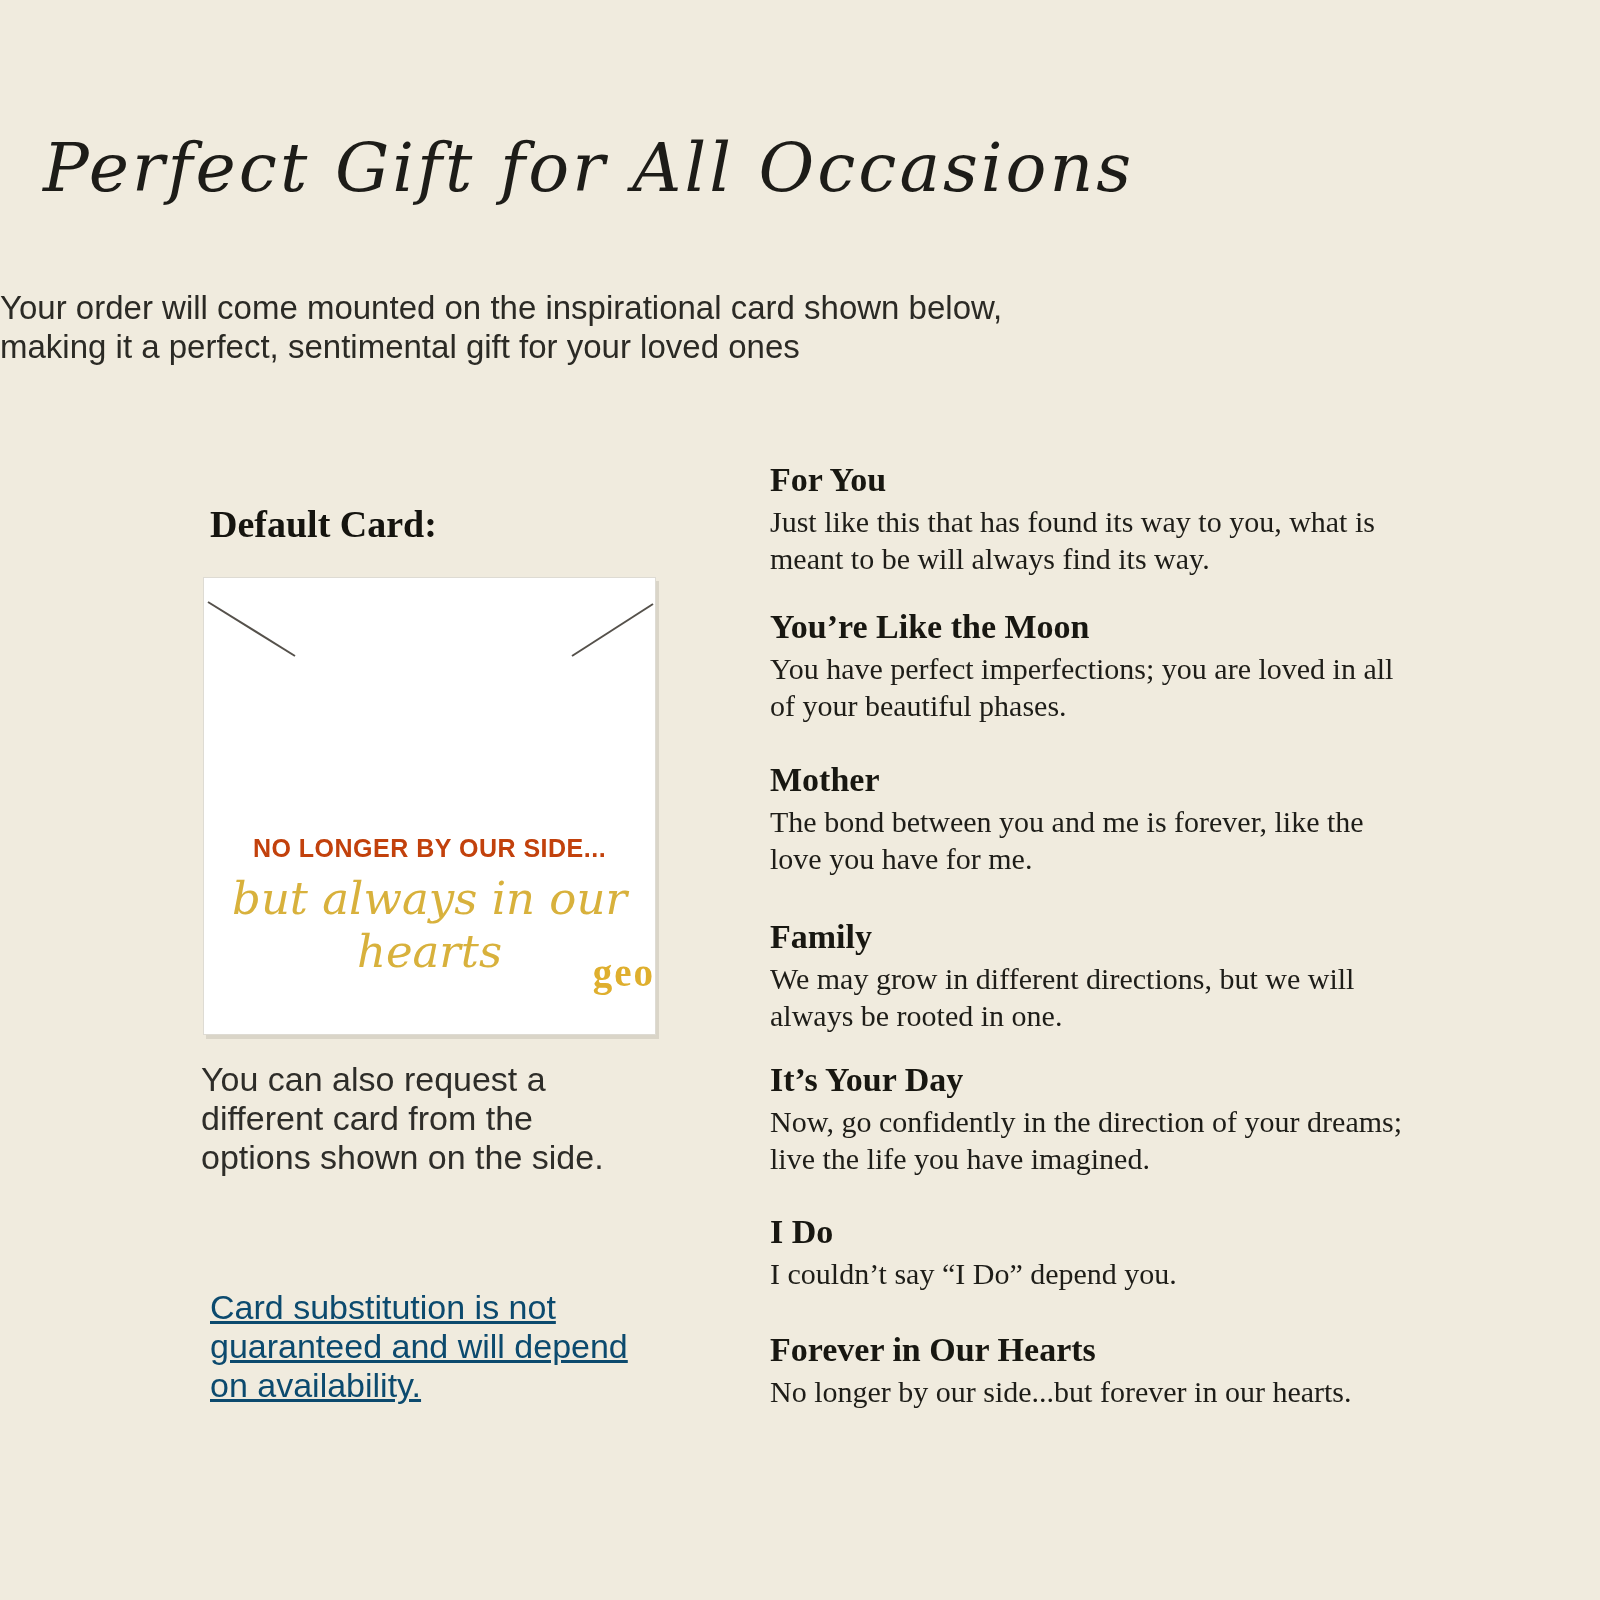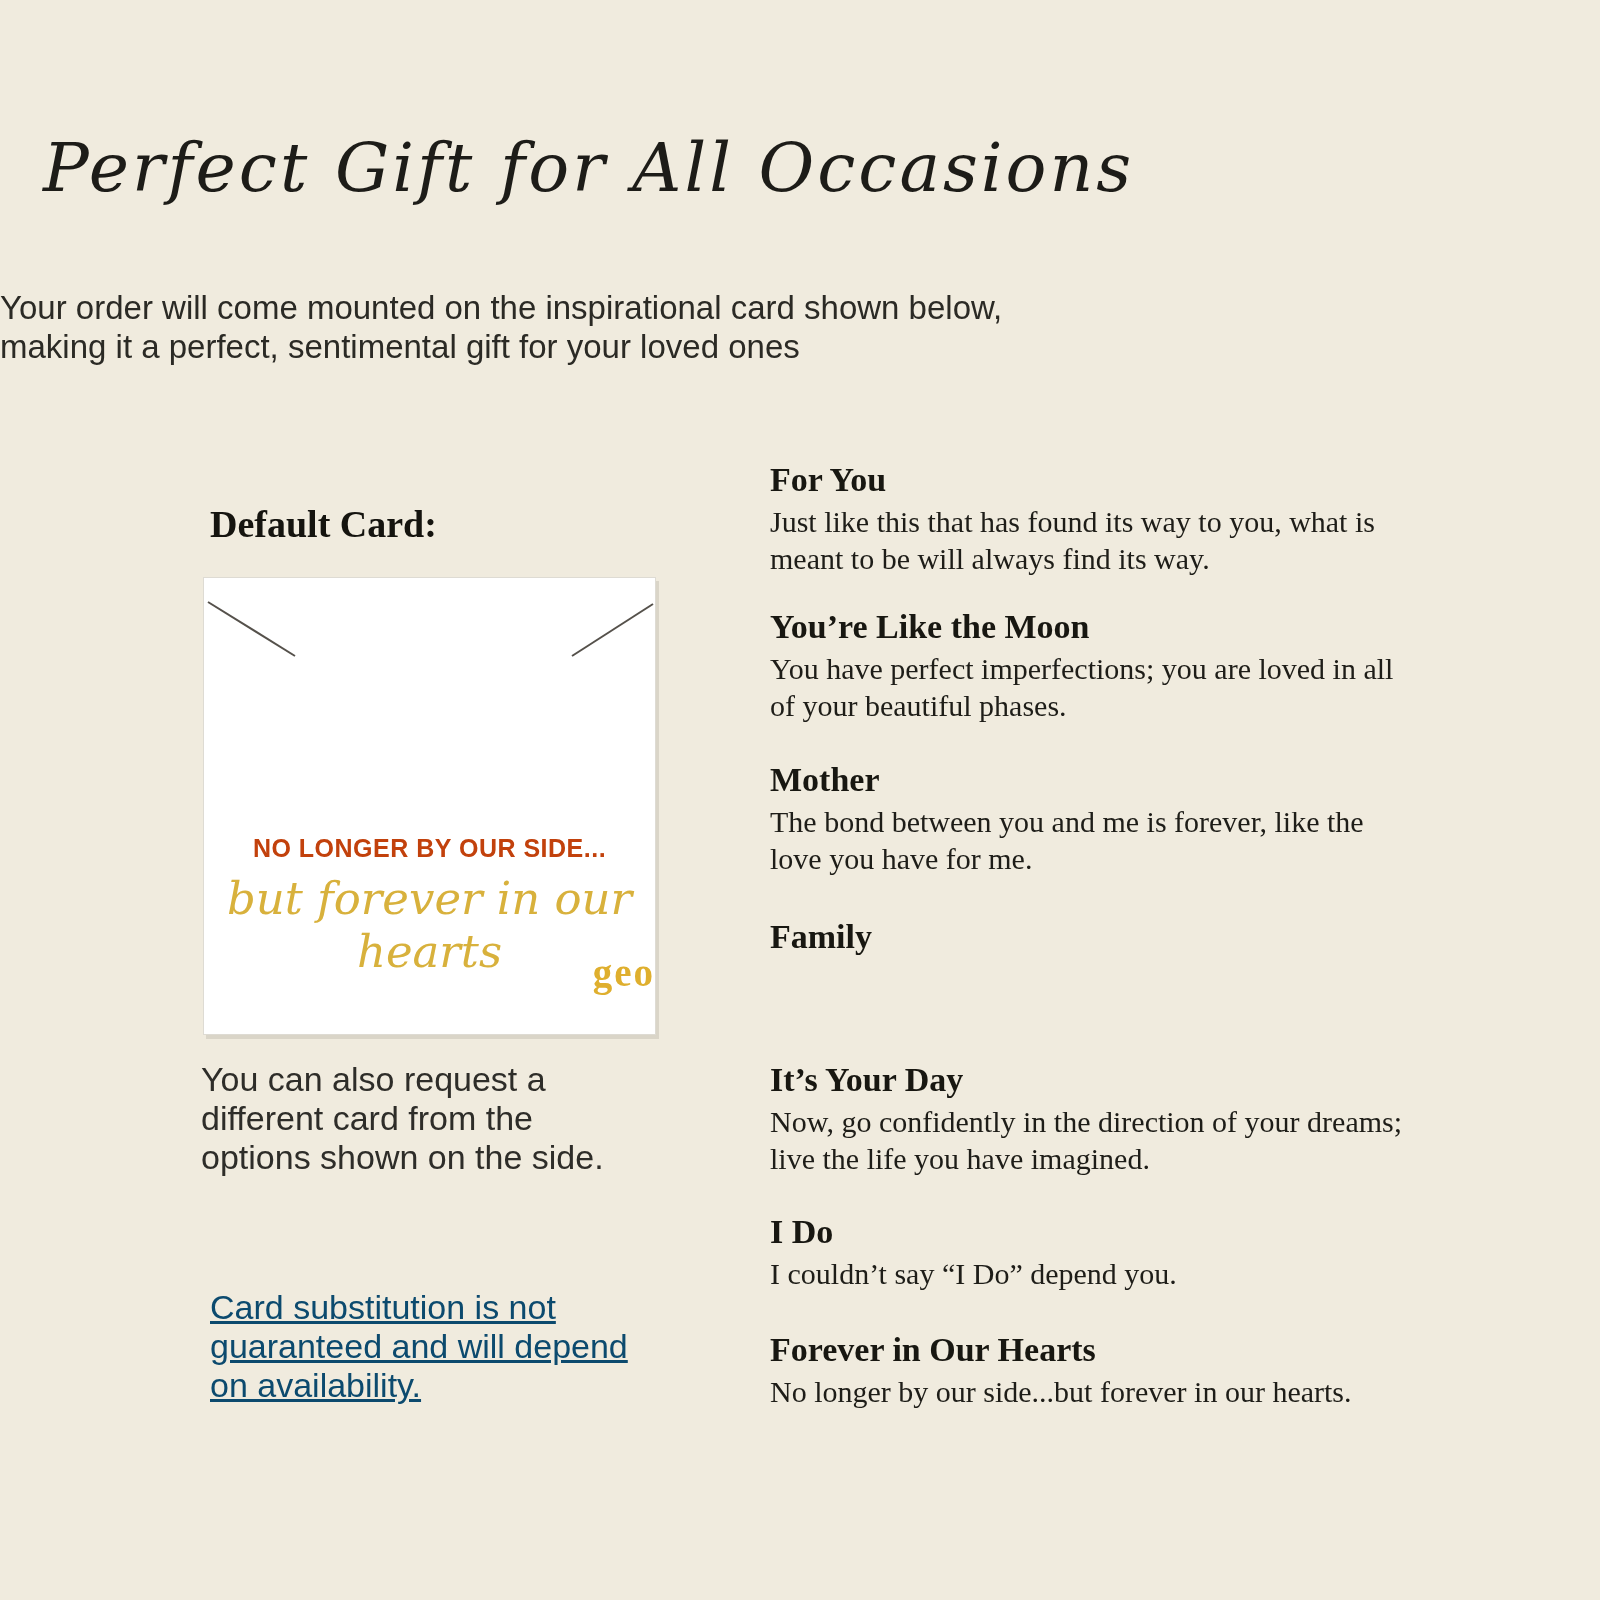--- a/index.html
+++ b/index.html
@@ -126,21 +126,21 @@
 making it a perfect, sentimental gift for your loved ones</div>
 
 <div class="abs default-card-label">Default Card:</div>
 
 <div class="abs card">
   <svg class="chains" width="453" height="458" viewBox="0 0 453 458" xmlns="http://www.w3.org/2000/svg">
     <line x1="4" y1="24" x2="91" y2="78" stroke="#55514b" stroke-width="2"></line>
     <line x1="449" y1="26" x2="368" y2="78" stroke="#55514b" stroke-width="2"></line>
   </svg>
   <div class="card-line1">NO LONGER BY OUR SIDE...</div>
-  <div class="card-line2">but forever in our hearts</div>
+  <div class="card-line2">but always in our hearts</div>
   <div class="card-brand">geo</div>
 </div>
 
 <div class="abs note">You can also request a different card from the options shown on the side.</div>
 
 <div class="abs warning">Card substitution is not guaranteed and will depend on availability.</div>
 
 <div class="options">
   <div class="option opt-0">
     <h3>For You</h3>
@@ -149,20 +149,21 @@
   <div class="option opt-1">
     <h3>You’re Like the Moon</h3>
     <p>You have perfect imperfections; you are loved in all of your beautiful phases.</p>
   </div>
   <div class="option opt-2">
     <h3>Mother</h3>
     <p>The bond between you and me is forever, like the love you have for me.</p>
   </div>
   <div class="option opt-3">
     <h3>Family</h3>
+    <p>We may grow in different directions, but we will always be rooted in one.</p>
   </div>
   <div class="option opt-4">
     <h3>It’s Your Day</h3>
     <p>Now, go confidently in the direction of your dreams; live the life you have imagined.</p>
   </div>
   <div class="option opt-5">
     <h3>I Do</h3>
     <p>I couldn’t say “I Do” depend you.</p>
   </div>
   <div class="option opt-6">

